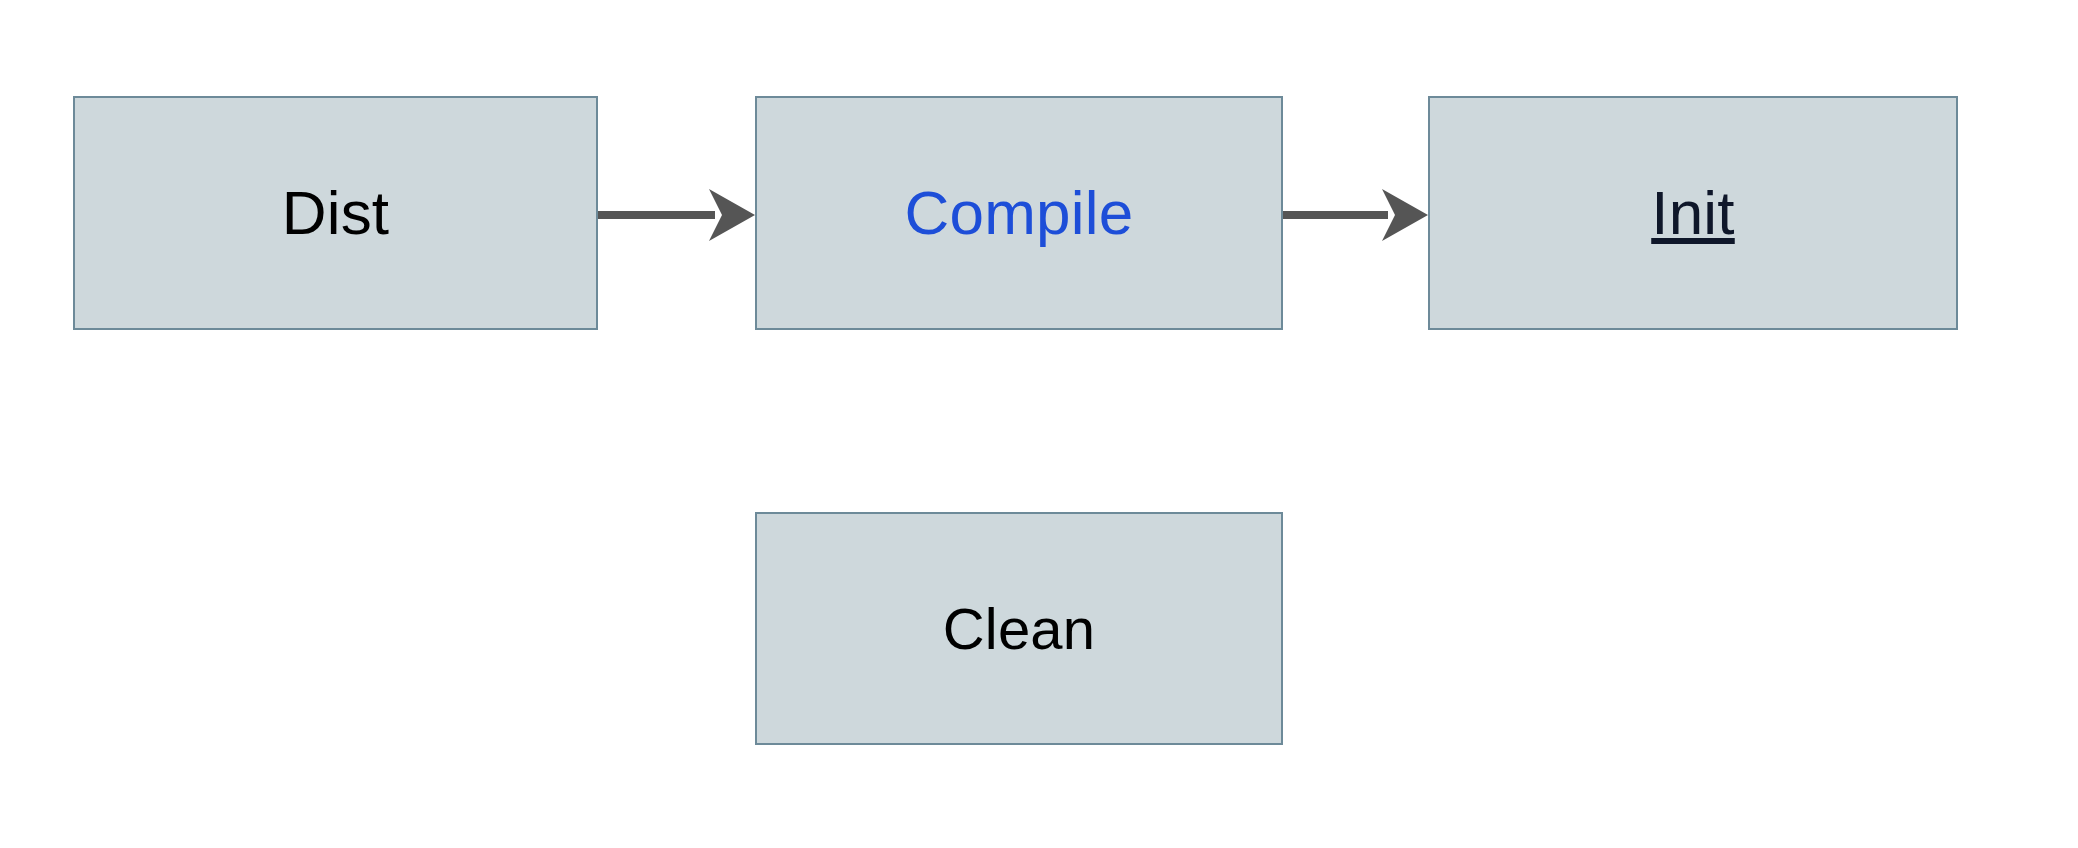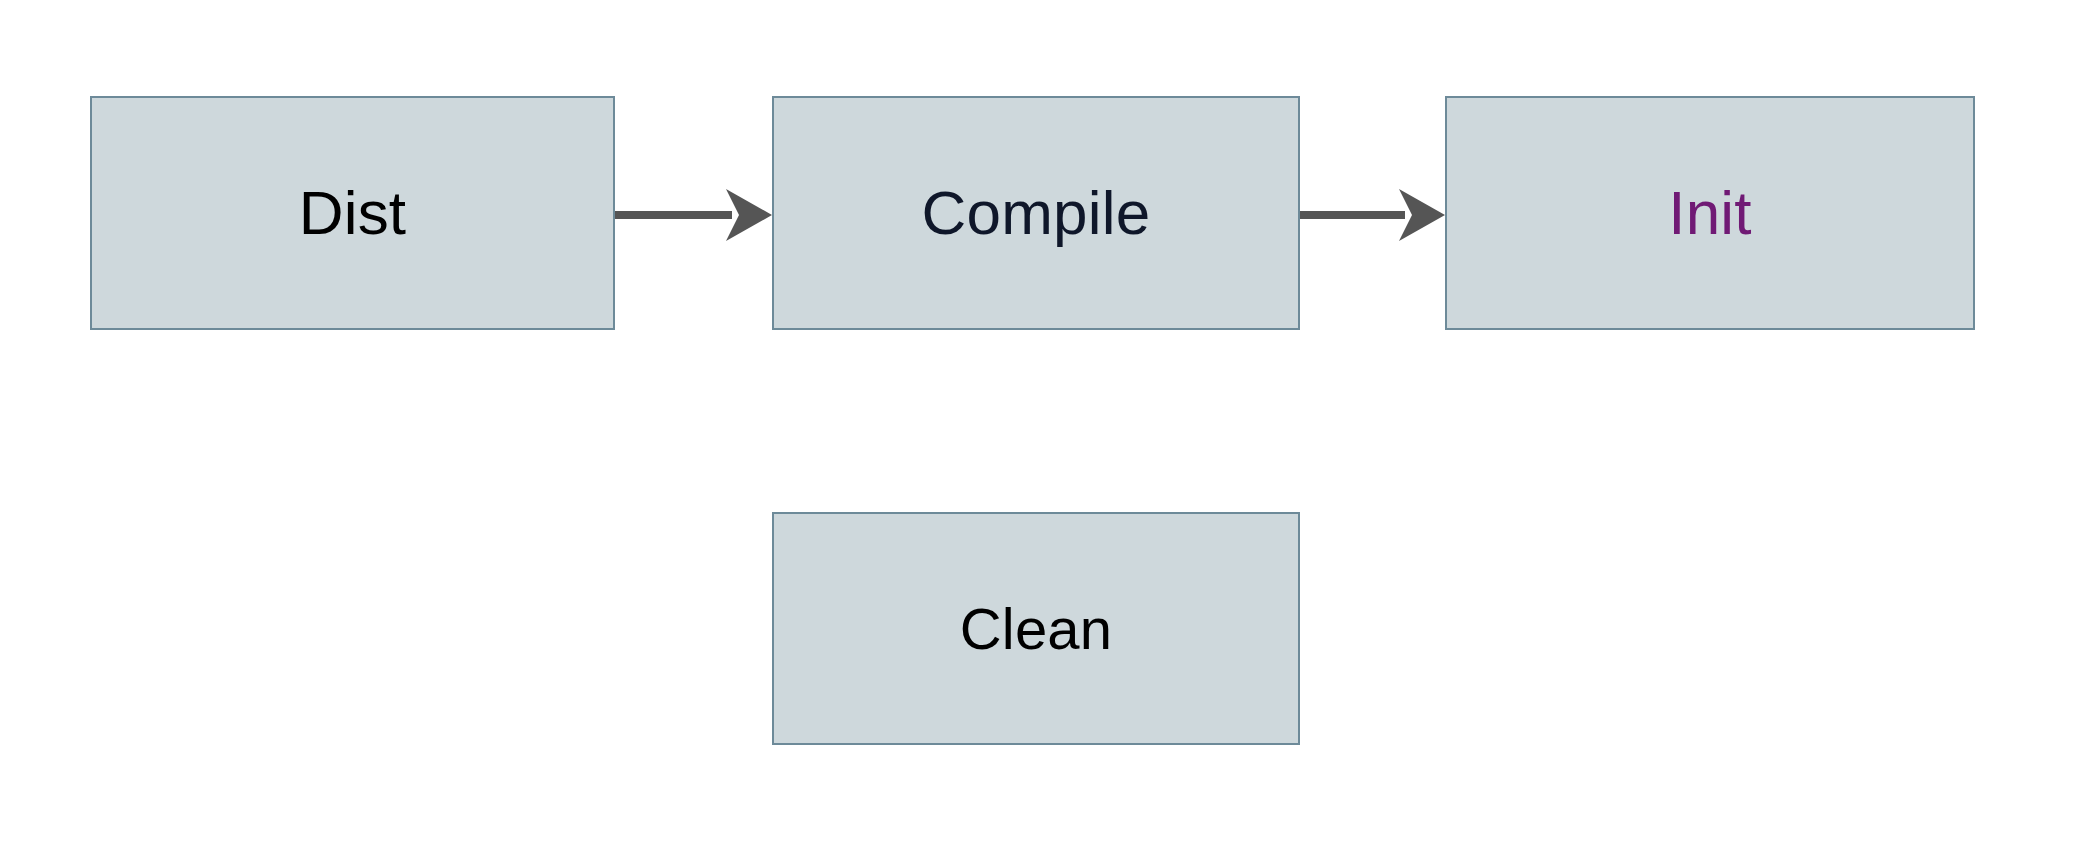--- a/index.html
+++ b/index.html
@@ -42,43 +42,43 @@
     overflow: visible;
   }
   .edge svg {
     display: block;
     overflow: visible;
   }
 </style>
 </head>
 <body>
 
-<div id="canvas" style="width: 2020px; height: 848px; background: rgb(255, 255, 255); margin-left: 17px;">
+<div id="canvas" style="width: 2020px; height: 848px; background: rgb(255, 255, 255);">
 
   <div class="edge" id="edges-layer" style="left: 0px; top: 0px; width: 2078px; height: 848px;">
       <svg width="2078" height="848" viewBox="0 0 2078 848">
         <g>
           <line x1="598" y1="215" x2="715" y2="215" stroke="#555555" stroke-width="8"></line>
           <polygon points="755,215 709,189 722,215 709,241" fill="#555555"></polygon>
         </g>
         <g>
           <line x1="1283" y1="215" x2="1388" y2="215" stroke="#555555" stroke-width="8"></line>
           <polygon points="1428,215 1382,189 1395,215 1382,241" fill="#555555"></polygon>
         </g>
       </svg>
     </div>
 
   <div id="nodes-layer">
       <div class="node" style="left: 73px; top: 96px; width: 525px; height: 234px; background: rgb(206, 216, 220); border-color: rgb(109, 138, 153); border-width: 2px;">
         <span class="node-label" style="color: rgb(0, 0, 0); font-size: 62px;">Dist</span>
       </div>
       <div class="node" style="left: 755px; top: 96px; width: 528px; height: 234px; background: rgb(206, 216, 220); border-color: rgb(109, 138, 153); border-width: 2px;">
-        <span class="node-label" style="color: #0f172a; font-size: 62px;">Compile</span>
+        <span class="node-label" style="color: #1d4ed8; font-size: 62px;">Compile</span>
       </div>
       <div class="node" style="left: 1428px; top: 96px; width: 530px; height: 234px; background: rgb(206, 216, 220); border-color: rgb(109, 138, 153); border-width: 2px;">
-        <span class="node-label" style="color: #701a75; font-size: 62px;">Init</span>
+        <span class="node-label" style="color: #0f172a; font-size: 62px; text-decoration: underline;">Init</span>
       </div>
       <div class="node" style="left: 755px; top: 512px; width: 528px; height: 233px; background: rgb(206, 216, 220); border-color: rgb(109, 138, 153); border-width: 2px;">
         <span class="node-label" style="color: rgb(0, 0, 0); font-size: 58px;">Clean</span>
       </div>
     </div>
 
 </div>
 
 </body></html>

